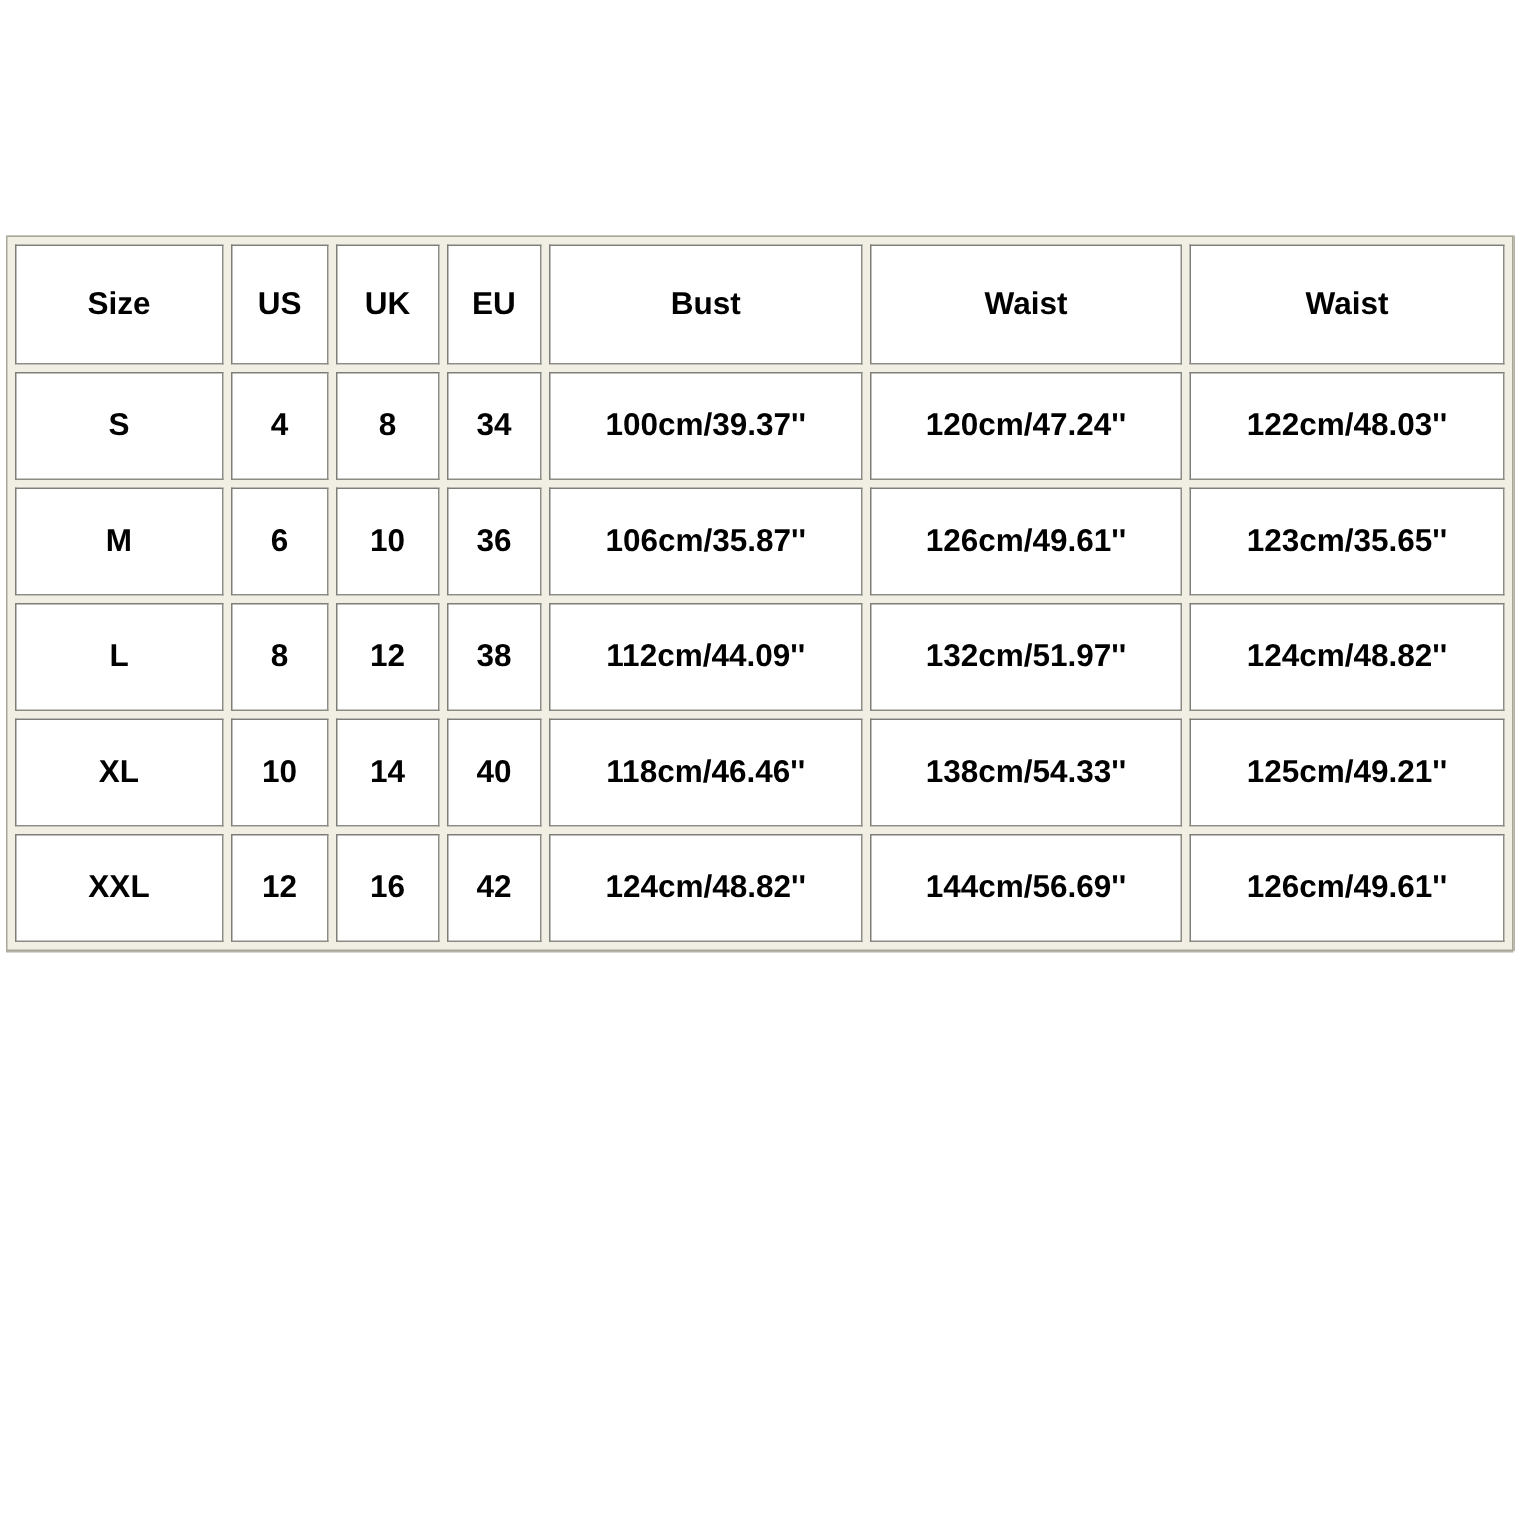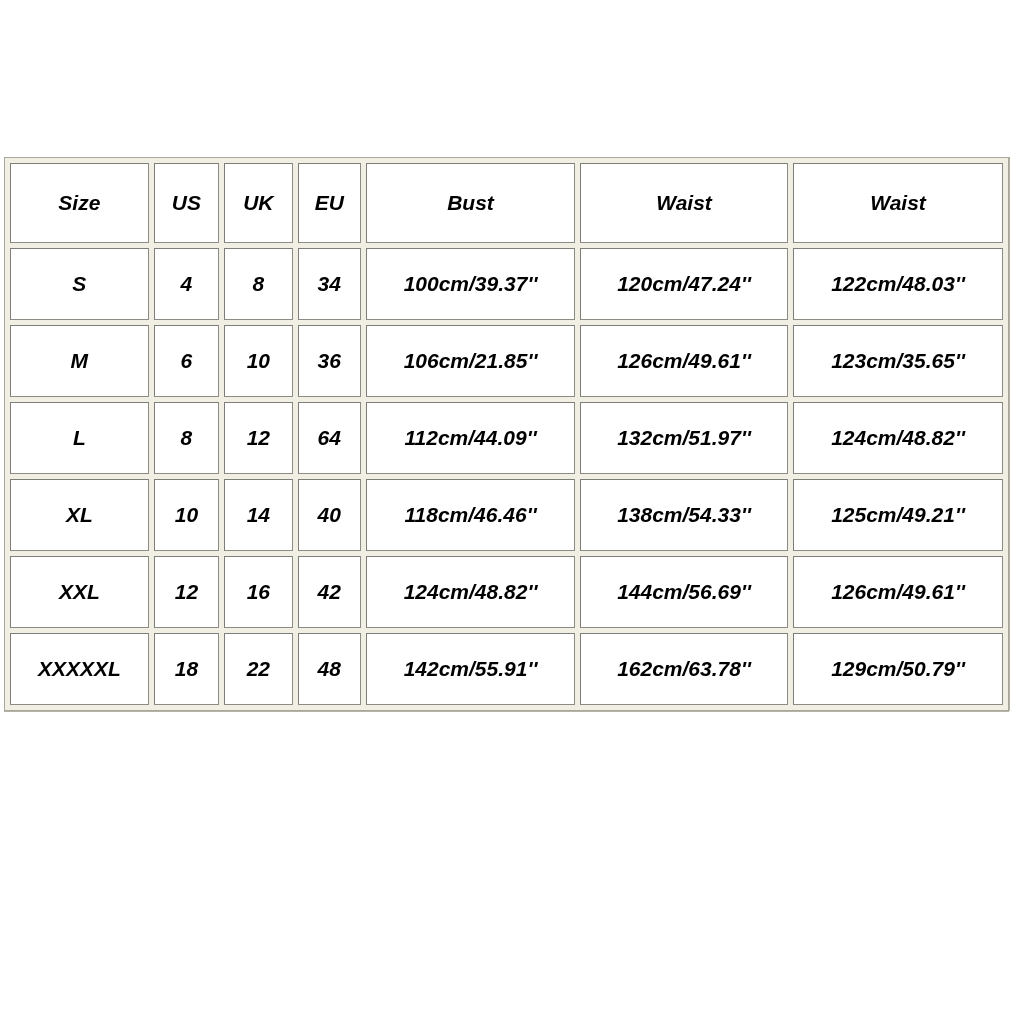--- a/index.html
+++ b/index.html
@@ -11,21 +11,20 @@
     overflow: hidden;
     font-family: "Liberation Sans", "DejaVu Sans", sans-serif;
   }
   .page {
     width: 1024px;
     height: 839px;
     background: #ffffff;
     box-sizing: border-box;
     padding-top: 157px;
     padding-left: 4px;
-    font-style: italic;
   }
   table.size-chart {
     table-layout: fixed;
     width: 1005px;
     border-collapse: separate;
     border-spacing: 5px;
     background: var(--gap-color, #f1eee3);
     border: 1px solid #a9a69a;
     box-shadow: 0 1px 0 #b5b2a6, 1px 0 0 #b5b2a6;
   }
@@ -89,29 +88,29 @@
           <td>34</td>
           <td>100cm/39.37''</td>
           <td>120cm/47.24''</td>
           <td>122cm/48.03''</td>
         </tr>
         <tr>
           <td>M</td>
           <td>6</td>
           <td>10</td>
           <td>36</td>
-          <td>106cm/21.85''</td>
+          <td>106cm/35.87''</td>
           <td>126cm/49.61''</td>
           <td>123cm/35.65''</td>
         </tr>
         <tr>
           <td>L</td>
           <td>8</td>
           <td>12</td>
-          <td>64</td>
+          <td>38</td>
           <td>112cm/44.09''</td>
           <td>132cm/51.97''</td>
           <td>124cm/48.82''</td>
         </tr>
         <tr>
           <td>XL</td>
           <td>10</td>
           <td>14</td>
           <td>40</td>
           <td>118cm/46.46''</td>
@@ -120,24 +119,15 @@
         </tr>
         <tr>
           <td>XXL</td>
           <td>12</td>
           <td>16</td>
           <td>42</td>
           <td>124cm/48.82''</td>
           <td>144cm/56.69''</td>
           <td>126cm/49.61''</td>
         </tr>
-        <tr>
-          <td>XXXXXL</td>
-          <td>18</td>
-          <td>22</td>
-          <td>48</td>
-          <td>142cm/55.91''</td>
-          <td>162cm/63.78''</td>
-          <td>129cm/50.79''</td>
-        </tr>
       </tbody>
   </table>
 </div>
 
 </body></html>

